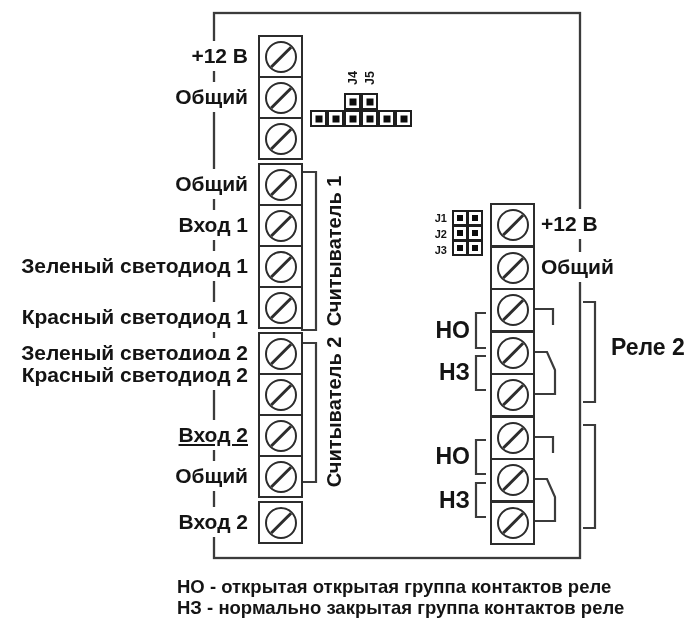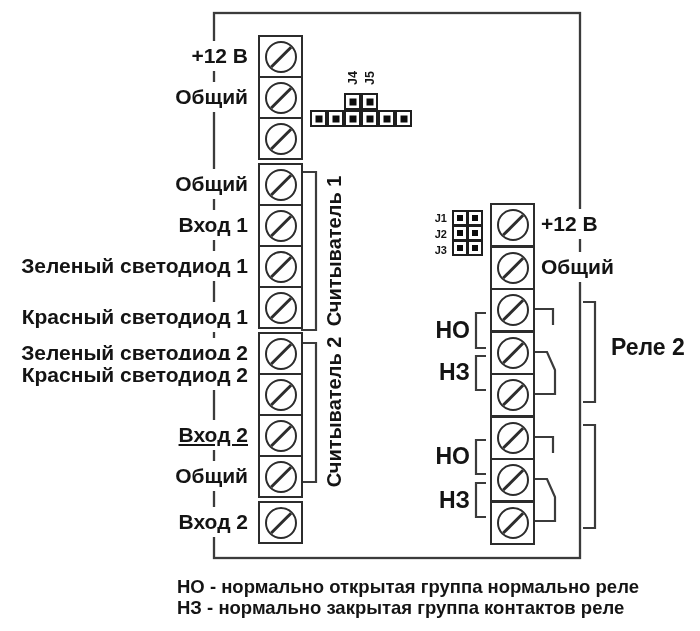--- a/index.html
+++ b/index.html
@@ -168,16 +168,16 @@
   <div class="rlabel" style="top:224px;">+12 В</div>
   <div class="rlabel" style="top:267px;">Общий</div>
 
   <div class="clabel" style="top:330px;">НО</div>
   <div class="clabel" style="top:372px;">НЗ</div>
   <div class="clabel" style="top:456px;">НО</div>
   <div class="clabel" style="top:500px;">НЗ</div>
 
   <div class="relname" style="top:347px;">Реле 2</div>
 
-  <div class="legend-line" style="top:576px;">НО - нормально открытая группа нормально реле</div>
+  <div class="legend-line" style="top:576px;">НО - открытая открытая группа контактов реле</div>
   <div class="legend-line" style="top:597px;">НЗ - нормально закрытая группа контактов реле</div>
 
 </div>
 
 </body></html>

